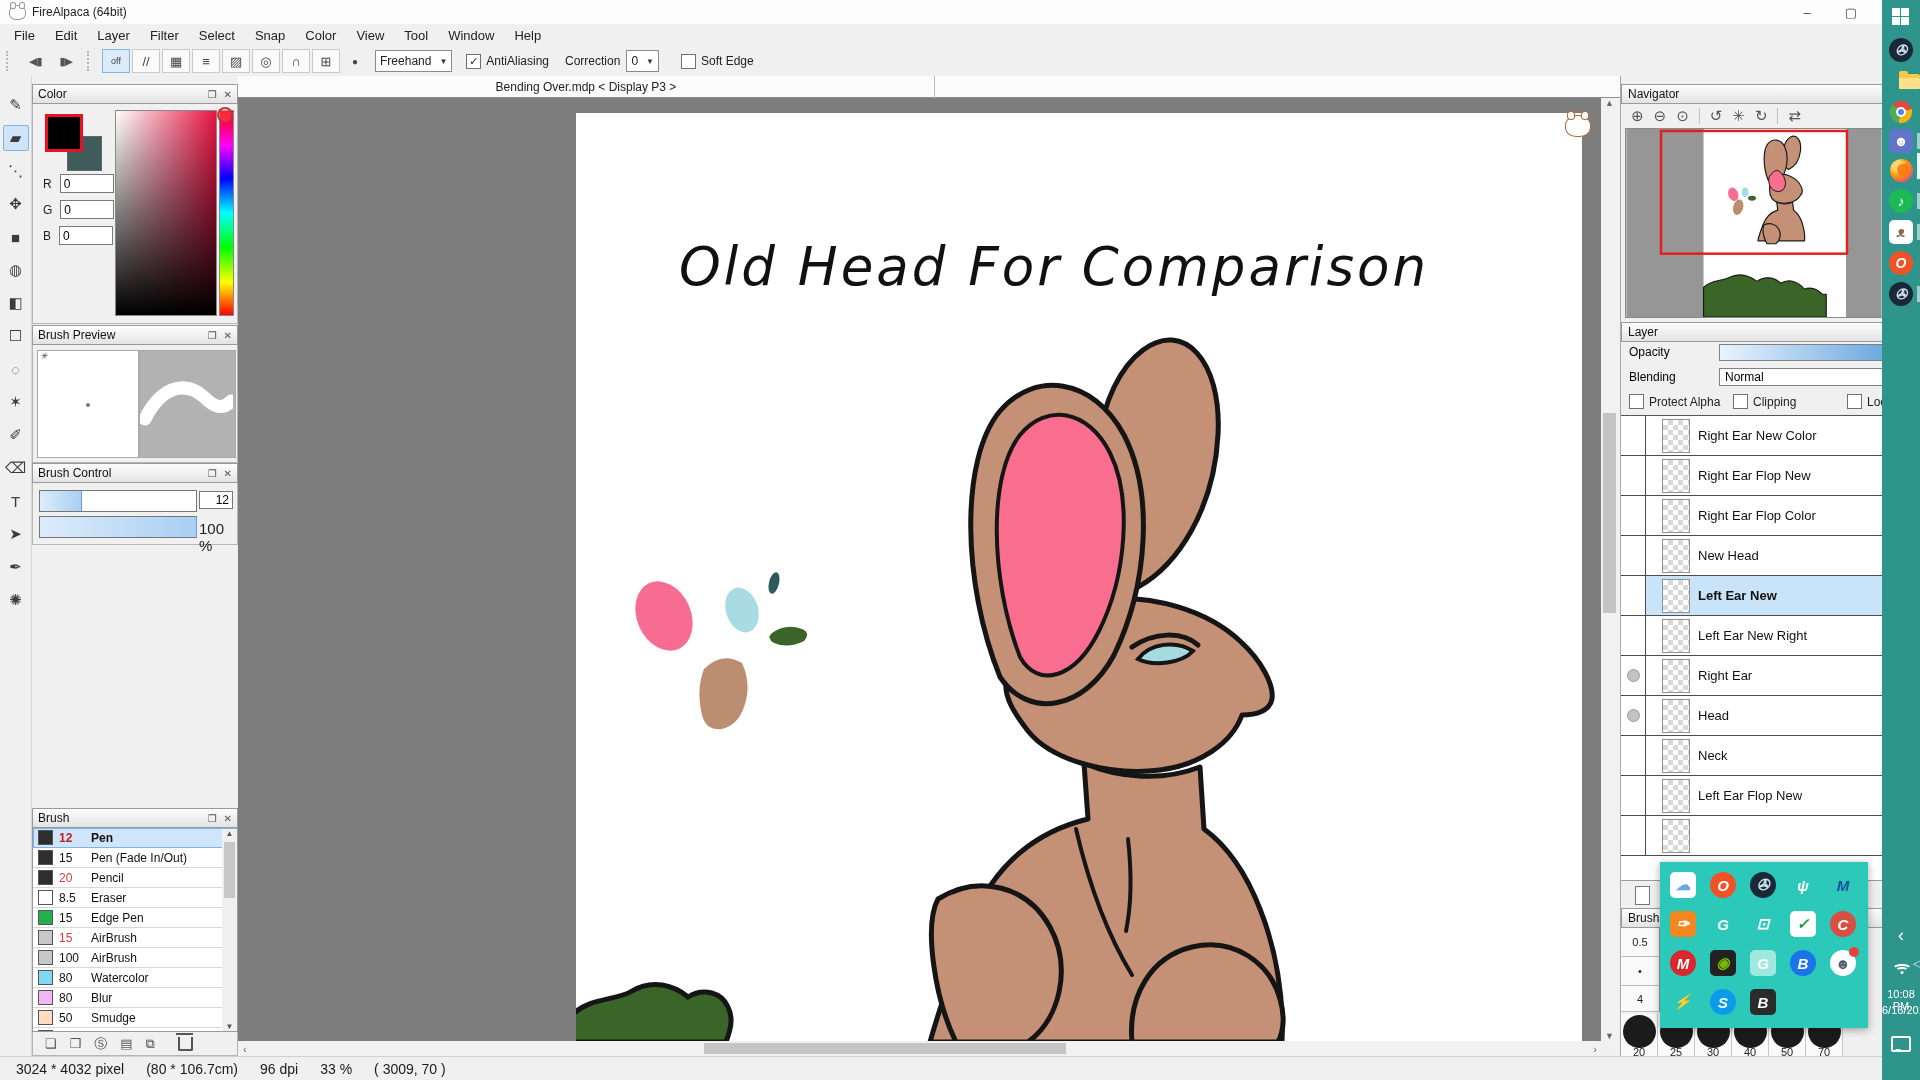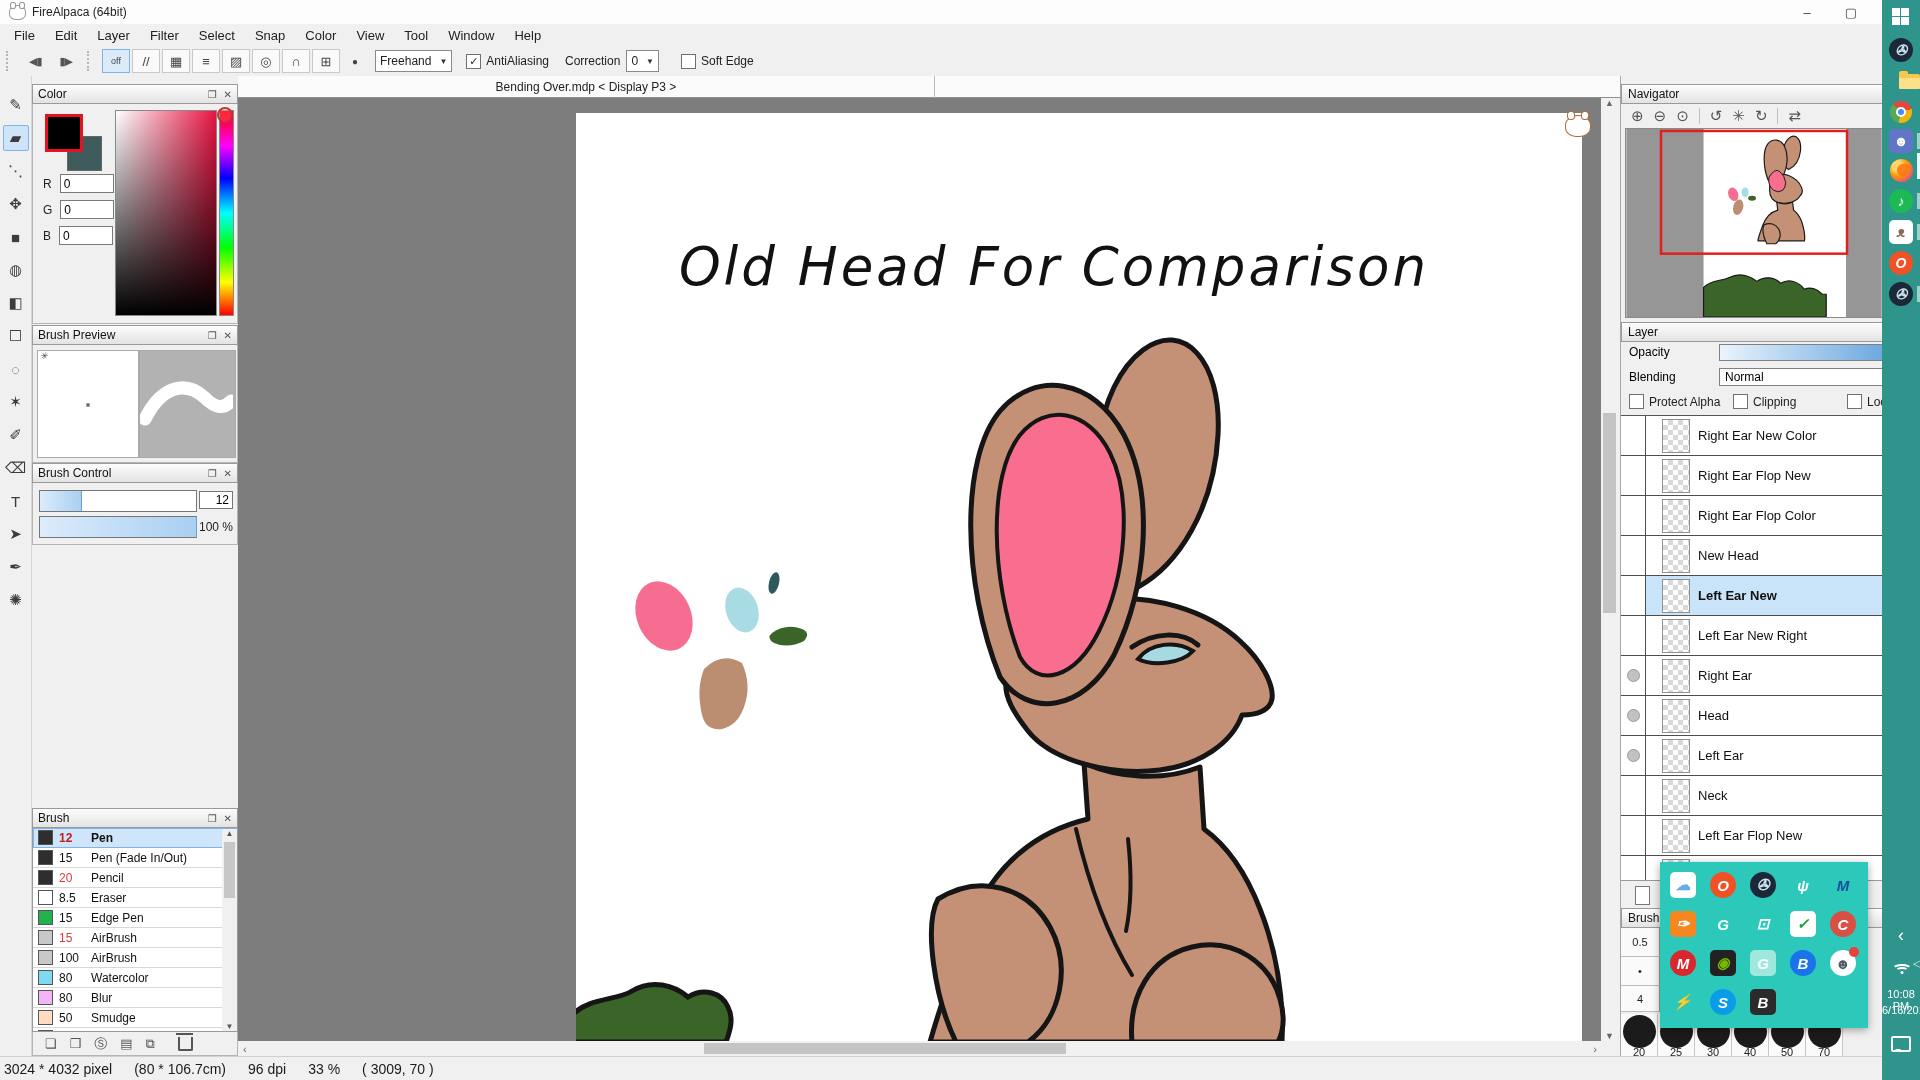--- a/index.html
+++ b/index.html
@@ -68,21 +68,21 @@
   .prevbox1{position:absolute;left:4px;top:5px;width:100px;height:106px;background:#fff;border:1px solid #aaa;
     font-size:9px;color:#444;}
   .prevbox1 .star{position:absolute;left:2px;top:0px;}
   .prevbox1 .pdot{position:absolute;left:48px;top:52px;width:4px;height:4px;border-radius:50%;background:#777;}
   .prevbox2{position:absolute;left:106px;top:5px;width:95px;height:106px;background:#b2b2b2;border:1px solid #aaa;}
   .slider{position:absolute;height:20px;background:#fff;border:1px solid #767676;}
   .slider .fill{position:absolute;left:0;top:0;bottom:0;background:linear-gradient(to right,#dcecfb,#a9cff2);
     border-right:1px solid #6ba3d8;}
   .sval{position:absolute;width:34px;height:18px;background:#fff;border:1px solid #767676;
     font-size:12px;text-align:right;padding:1px 3px 0 0;box-sizing:border-box;}
-  .slabel{position:absolute;font-size:12px;color:#222;}
+  .slabel{position:absolute;font-size:15px;color:#222;}
   
   #brushlist{position:absolute;left:0;top:20px;width:206px;height:204px;background:#fff;
     border:1px solid #9a9a9a;border-top:none;overflow:hidden;box-sizing:border-box;}
   .brow{height:19px;border-bottom:1px solid #d8d8d8;display:flex;align-items:center;font-size:12px;color:#111;position:relative;}
   .brow.sel{background:#cfe5fa;outline:1px solid #7eb4ea;outline-offset:-1px;font-weight:bold;}
   .bsw{width:13px;height:13px;border:1px solid #555;margin:0 6px 0 5px;flex:none;}
   .bsz{width:32px;flex:none;}
   .bsz.red{color:#d43c3c;}
   .brow.sel .bsz.red{color:#c02020;}
   .bnm{flex:1;}
@@ -180,21 +180,21 @@
   .wifi i{position:absolute;left:50%;bottom:0;transform:translateX(-50%);border:2px solid #fff;border-bottom:none;
     border-left-color:transparent;border-right-color:transparent;border-radius:50% 50% 0 0;}
   .wifi i:nth-child(1){width:16px;height:8px;}
   .wifi i:nth-child(2){width:9px;height:5px;}
   .wifi i:nth-child(3){width:3px;height:3px;background:#fff;border:none;border-radius:50%;}
   .notif{display:inline-block;width:16px;height:12px;border:2px solid #fff;border-radius:2px;position:relative;}
   .notif::after{content:"";position:absolute;left:2px;bottom:-5px;border:3px solid transparent;border-top-color:#fff;}
   
   #statusbar{position:absolute;left:0;top:1056px;width:1920px;height:24px;background:#f0f0f0;
     border-top:1px solid #d0d0d0;display:flex;align-items:center;font-size:14px;color:#1a1a1a;
-    padding-left:4px;box-sizing:border-box;z-index:10;}
+    padding-left:16px;box-sizing:border-box;z-index:10;}
   #statusbar span{margin-right:22px;}
 </style>
 </head>
 <body>
 
 <div id="app">
 
   <div id="titlebar">
     <span class="tb-mini-alpaca"></span>
     <span>FireAlpaca (64bit)</span>
@@ -588,29 +588,20 @@
       <div class="lrow">
         <span class="ldotc">
             <i class="vdot"></i>
           </span>
         <span class="lmain">
             <span class="lthumb checker"></span>
         <span class="lname">Head</span>
           </span>
       </div>
       <div class="lrow">
-        <span class="ldotc">
-            <i class="vdot"></i>
-          </span>
-        <span class="lmain">
-            <span class="lthumb checker"></span>
-        <span class="lname">Left Ear</span>
-          </span>
-      </div>
-      <div class="lrow">
         <span class="ldotc"></span>
         <span class="lmain">
             <span class="lthumb checker"></span>
         <span class="lname">Neck</span>
           </span>
       </div>
       <div class="lrow">
         <span class="ldotc"></span>
         <span class="lmain">
             <span class="lthumb checker"></span>

